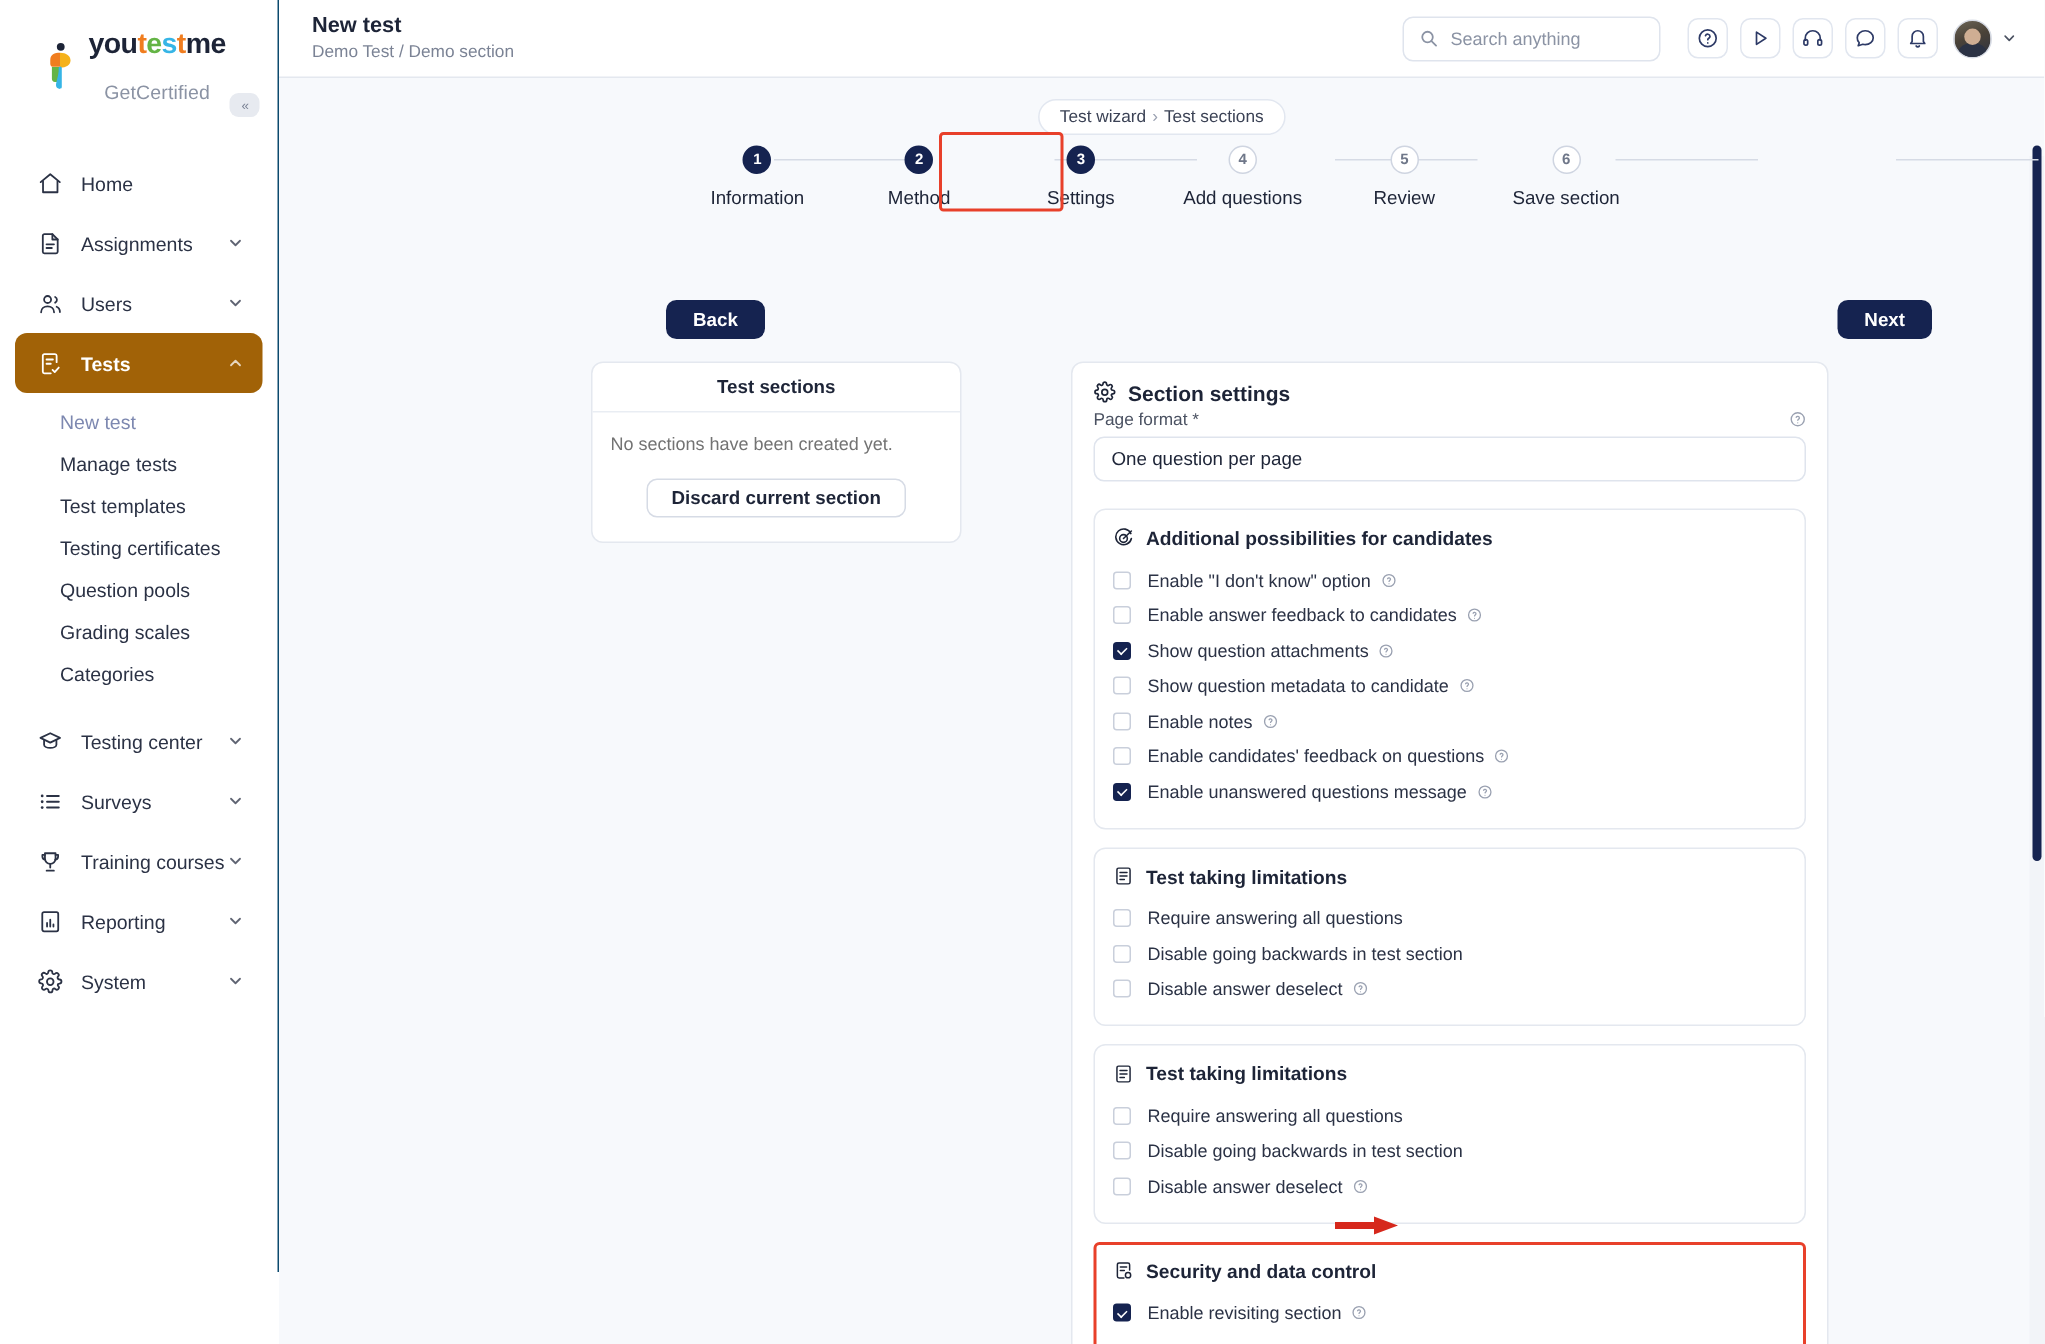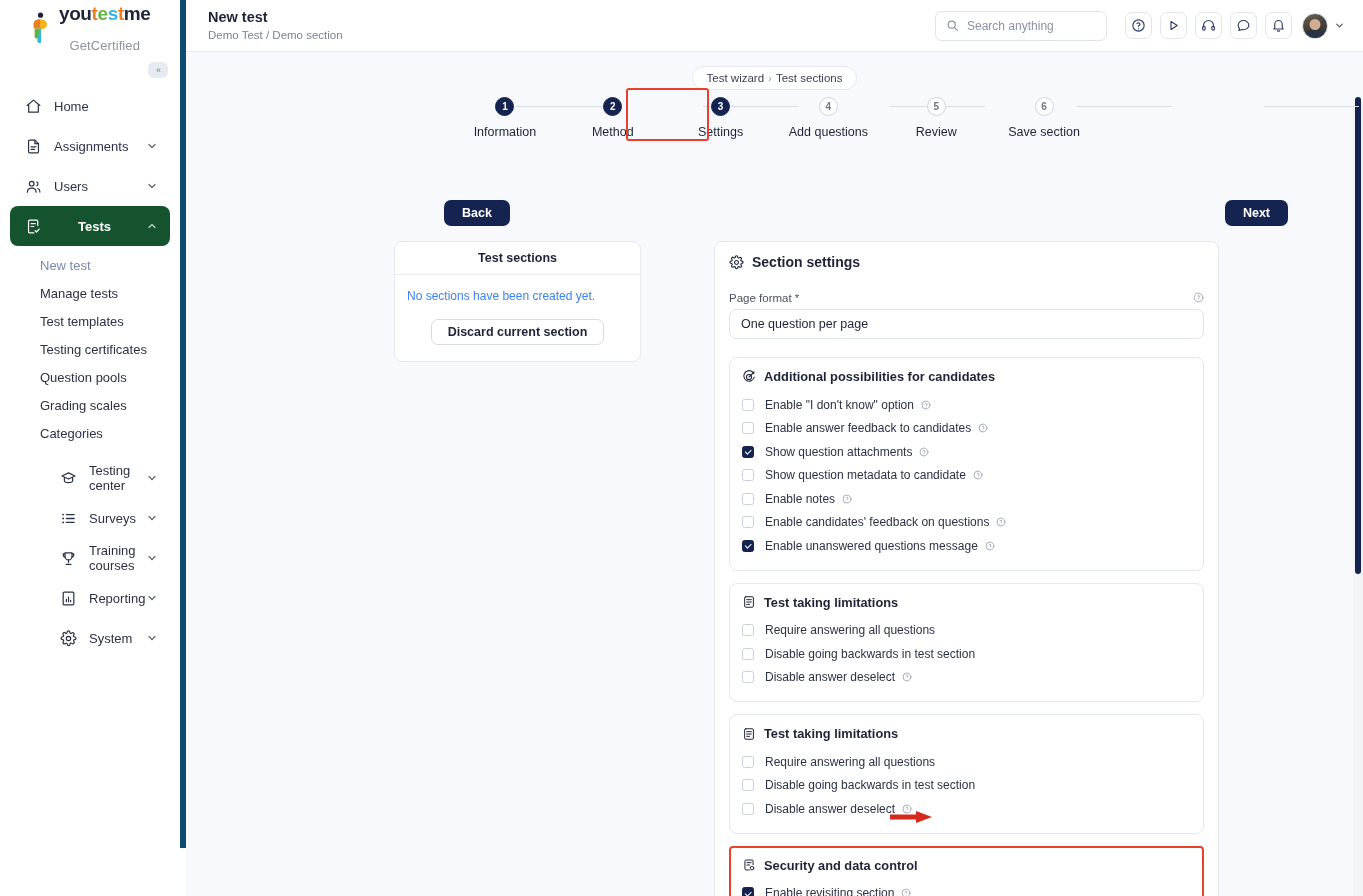--- a/index.html
+++ b/index.html
@@ -9,24 +9,24 @@
     font-family: "Liberation Sans", sans-serif;
     background: #ffffff;
     overflow: hidden;
   }
   #app { position: relative; width: 1363px; height: 896px; display: flex; }
 
   
   .sidebar {
     width: 186px; height: 848px;
     background: #ffffff;
-    border-right: 6px solid #0c4a6e;
+    border-right: 1px solid #0c4a6e;
     flex: 0 0 186px;
     position: relative;
-    padding-top: 0;
+    padding-top: 16px;
   }
   .logo-wrap {
     height: 56px;
     display: flex; align-items: center;
     padding-left: 28px;
   }
   .logo-mark { width: 26px; height: 32px; margin-right: 5px; position: relative; flex:0 0 26px;}
   .logo-text-block { display: flex; flex-direction: column; line-height: 1; }
   .logo-word { font-size: 19px; font-weight: 700; letter-spacing: -0.4px; white-space: nowrap;}
   .lw-dark { color: #1d2437; }
@@ -48,21 +48,21 @@
     display: flex; align-items: center;
     height: 40px; margin: 0 10px 0 10px;
     padding: 0 12px 0 14px;
     border-radius: 8px;
     color: #2b3245; font-size: 13px;
     cursor: pointer; position: relative;
   }
   .nav-item .ic { width: 18px; height: 18px; margin-right: 12px; flex: 0 0 18px; display:flex; align-items:center; justify-content:center;}
   .nav-item .lbl { flex: 1; }
   .nav-item .chev { width: 12px; height: 12px; opacity: .75;}
-  .nav-item.active { background: #14532d; color: #ffffff; font-weight: 700; gap: 24px; }
+  .nav-item.active { background: #a16207; color: #ffffff; font-weight: 700; }
   .nav-item.active .ic svg { stroke: #ffffff; }
   .nav-sub {
     font-size: 13px; color: #2b3245;
     padding: 0 0 0 40px; height: 28px; line-height: 28px; cursor: pointer;
   }
   .nav-sub.current { color: #7d88b0; }
 
   
   .main { flex: 1; height: 896px; background: #f7f9fc; position: relative; overflow: hidden;}
   .topbar {
@@ -136,30 +136,30 @@
   
   .card {
     background: #fff; border: 1px solid #e4e8ef; border-radius: 8px;
   }
   .sections-card { position: absolute; left: 208px; top: 189px; width: 247px; }
   .sections-card .hd {
     height: 33px; display: flex; align-items: center; justify-content: center;
     font-size: 12.5px; font-weight: 700; color: #1d2437; border-bottom: 1px solid #e9edf3;
   }
   .sections-card .bd { padding: 14px 12px 16px 12px; }
-  .sections-card .empty { font-size: 12px; color: #3b82f6; margin: 0 0 16px 0; }
+  .sections-card .empty { font-size: 12px; color: #737373; margin: 0 0 16px 0; }
   .btn-outline {
     border: 1px solid #d6dbe5; background: #fff; border-radius: 7px;
     font-size: 12.5px; color: #1d2437; font-weight: 700; height: 26px; padding: 0 16px;
     cursor: pointer; font-family: inherit; display:block; margin: 0 auto;
   }
 
   
   .settings-card { position: absolute; left: 528px; top: 189px; width: 505px; padding: 12px 14px 0 14px; min-height: 695px;}
-  .sc-title { display: flex; align-items: flex-end; font-size: 14px; font-weight: 700; color: #1d2437; margin-bottom: 22px;}
+  .sc-title { display: flex; align-items: flex-start; font-size: 14px; font-weight: 700; color: #1d2437; margin-bottom: 4px;}
   .sc-title .ic { margin-right: 8px; display:flex;}
   .field-row { display: flex; gap: 16px; margin-bottom: 18px; }
   .field { flex: 1; position: relative; }
   .field-lbl { font-size: 11.5px; color: #4b5262; margin-bottom: 5px; display: block; }
   .field-lbl .req { color: #4b5262; }
   .field .help { position: absolute; right: 0; top: 0; }
   .select, .textval {
     height: 30px; border: 1px solid #dfe4ed; border-radius: 7px; background: #fff;
     display: flex; align-items: center; padding: 0 11px; font-size: 12.5px; color: #1d2437;
   }
@@ -294,21 +294,21 @@
       <div style="margin-top:6px;">
         <div class="nav-sub current">New test</div>
         <div class="nav-sub">Manage tests</div>
         <div class="nav-sub">Test templates</div>
         <div class="nav-sub">Testing certificates</div>
         <div class="nav-sub">Question pools</div>
         <div class="nav-sub">Grading scales</div>
         <div class="nav-sub">Categories</div>
       </div>
 
-      <div style="margin-top:10px;margin-left:35px;">
+      <div style="margin-top:10px;">
         <div class="nav-item">
           <span class="ic">
             <svg width="17" height="17" viewBox="0 0 24 24" fill="none" stroke="#2b3245" stroke-width="1.7" stroke-linecap="round" stroke-linejoin="round">
                 <path d="M12 4 2.8 8.4 12 12.8l9.2-4.4z"></path>
                 <path d="M6.2 10.6v4.2c0 1.7 2.6 3 5.8 3s5.8-1.3 5.8-3v-4.2"></path>
               </svg>
           </span>
           <span class="lbl">Testing center</span>
           <span class="chev">
             <svg width="12" height="12" viewBox="0 0 24 24" fill="none" stroke="#2b3245" stroke-width="2.4" stroke-linecap="round" stroke-linejoin="round">

